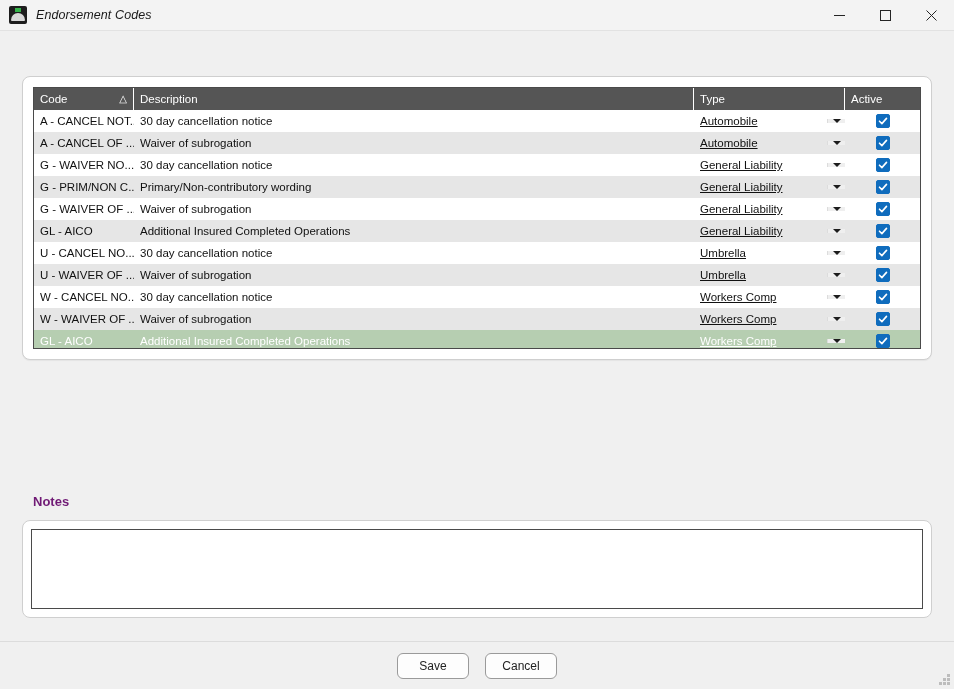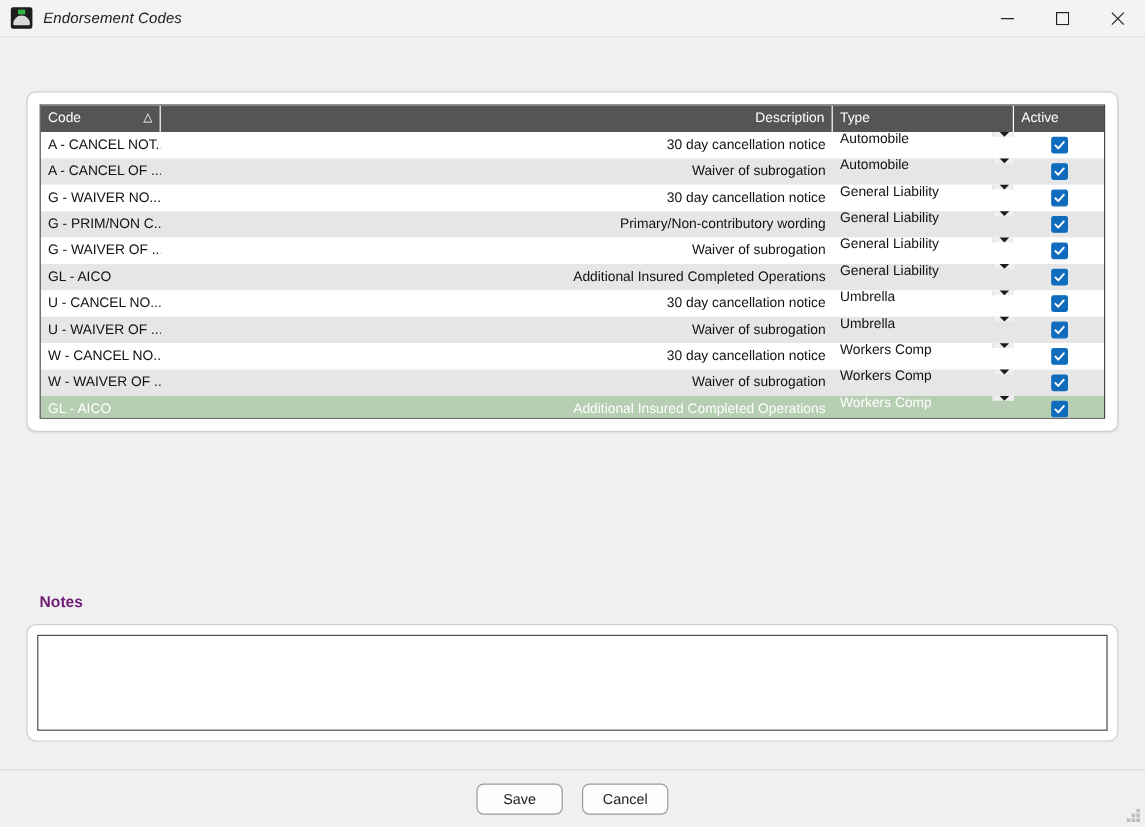--- a/index.html
+++ b/index.html
@@ -94,21 +94,21 @@
   .grid-head .hc:last-child { border-right: none; }
   .sort-arrow {
     margin-left: auto;
     font-size: 10px;
     line-height: 1;
     padding-left: 4px;
   }
 
   
   .c-code   { width: 100px; flex: 0 0 100px; }
-  .c-desc   { flex: 1 1 auto; min-width: 0; justify-content: flex-end; }
+  .c-desc   { flex: 1 1 auto; min-width: 0; }
   .c-type   { width: 151px; flex: 0 0 151px; text-align: right; }
   .c-active { width: 75px;  flex: 0 0 75px; }
 
   
   .grid-body { font-size: 11.5px; color: #111; }
   .row {
     display: flex;
     height: 22px;
     background: #ffffff;
     align-items: stretch;
@@ -118,22 +118,22 @@
   .cell {
     display: flex; align-items: center;
     padding: 0 6px;
     white-space: nowrap;
     overflow: hidden;
     min-width: 0;
   }
 
   
   .type-wrap {
-    display: flex; align-items: flex-start;
-    width: 151px; flex: 0 0 151px;
+    display: flex; align-items: center;
+    width: 151px; flex: 0 0 151px; text-decoration: underline;
   }
   .type-text {
     flex: 1 1 auto; min-width: 0;
     display: flex; align-items: center;
     padding: 0 6px;
     white-space: nowrap; overflow: hidden;
   }
   .dd-btn {
     width: 18px; flex: 0 0 18px;
     background: #efefef;

